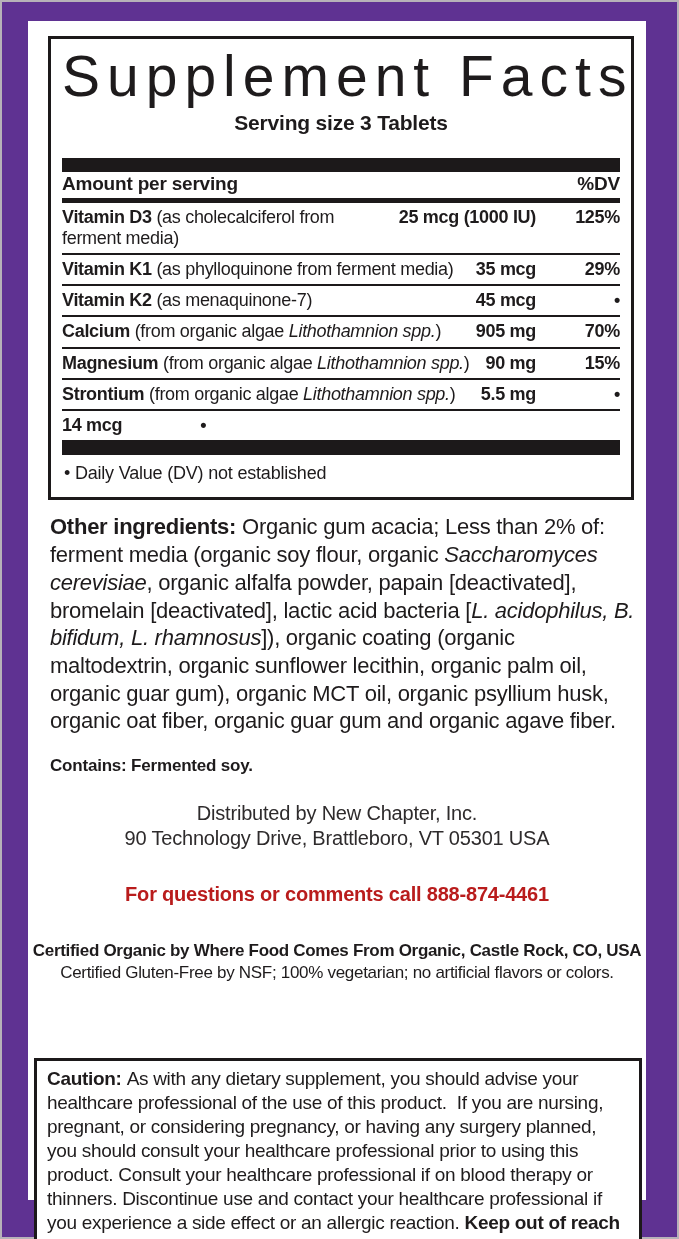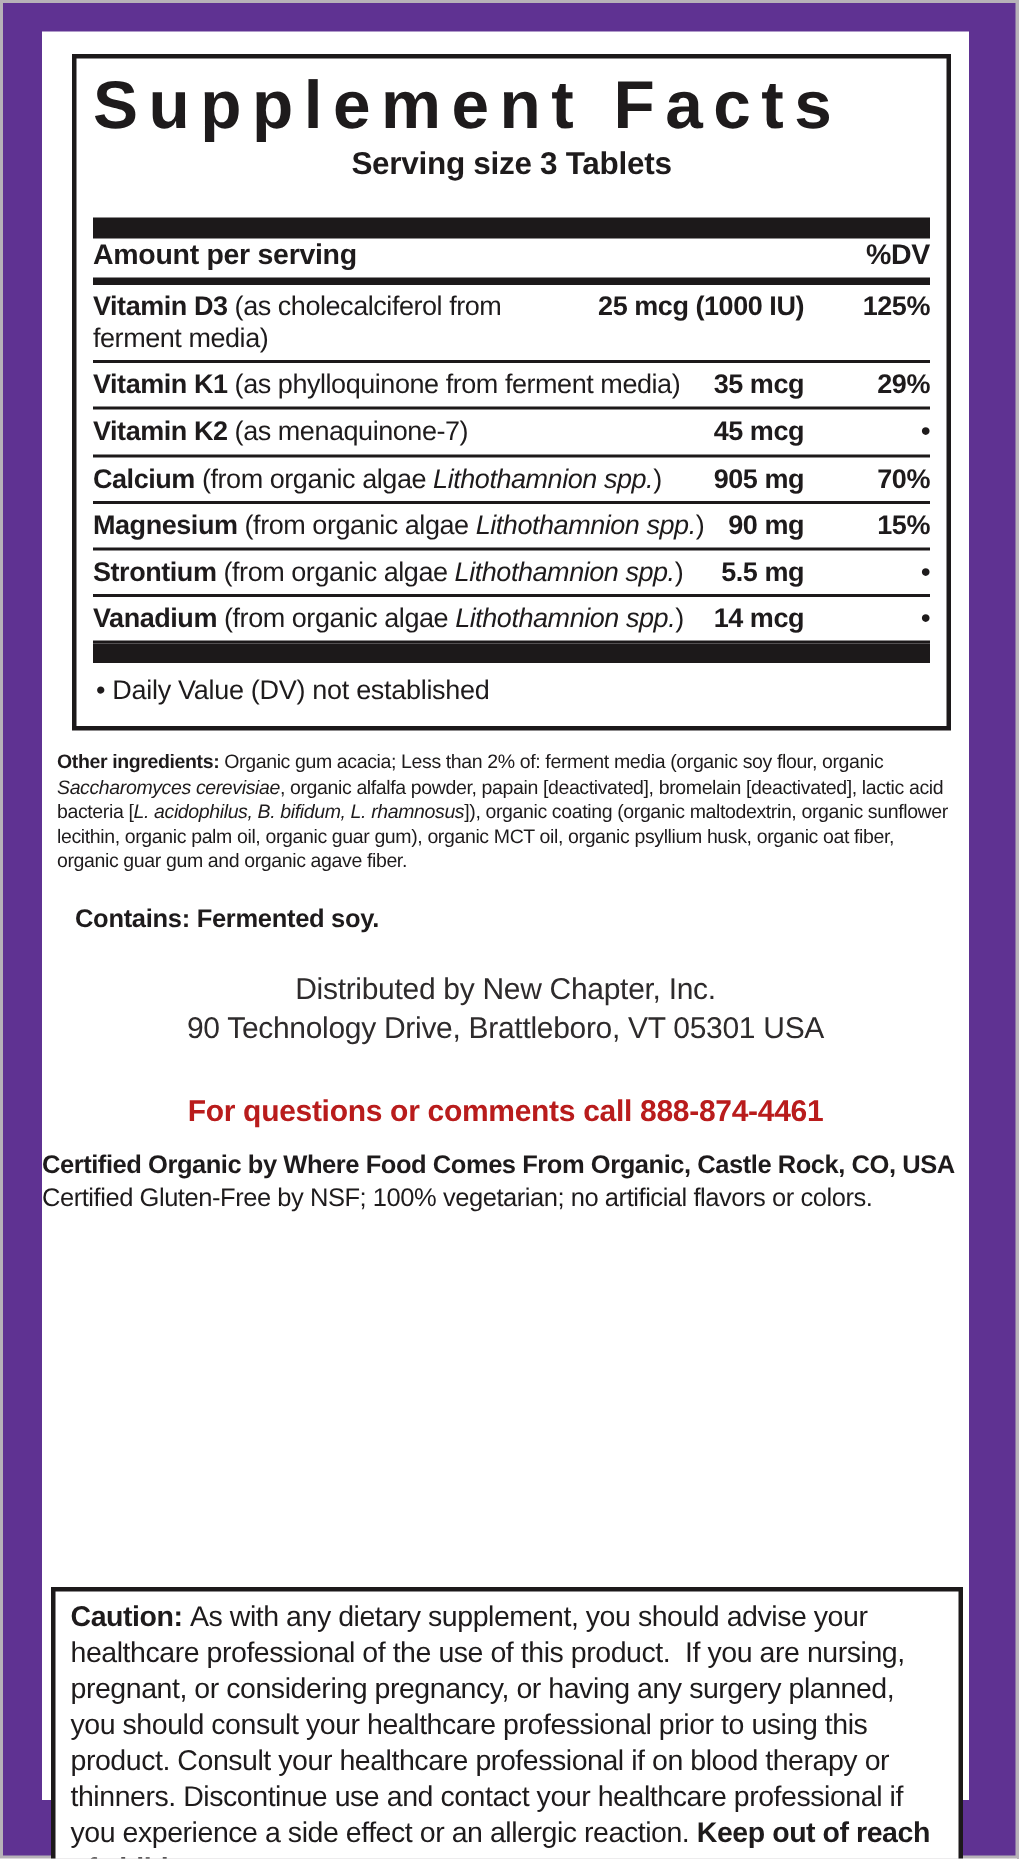--- a/index.html
+++ b/index.html
@@ -32,22 +32,22 @@
 
   
   .facts-box {
     margin: 15px 9px 0 20px;
     width: 586px;
     border: 3px solid #1c191a;
     background: #fff;
     padding: 7px 11px 9px 11px;
   }
   .facts-title {
-    font-size: 45px;
-    font-weight: 700;
+    font-size: 57px;
+    font-weight: 400;
     letter-spacing: 7px;
     line-height: 1.08;
     white-space: nowrap;
   }
   .serving {
     font-size: 21px;
     font-weight: 700;
     letter-spacing: -0.2px;
     margin-top: 3px;
     text-align: center;
@@ -88,22 +88,22 @@
     margin-top: 0px;
   }
   .footnote {
     font-size: 18px;
     letter-spacing: -0.2px;
     padding: 8px 0 4px 2px;
   }
 
   
   .copy {
-    margin: 13px 8px 0 10px;
-    font-size: 13px;
+    margin: 13px 8px 0 22px;
+    font-size: 22px;
     letter-spacing: -0.25px;
     line-height: 1.26;
   }
   .copy b { font-weight: 700; }
   .copy .it { font-style: italic; }
   .contains {
     margin: 21px 8px 0 22px;
     font-size: 17px;
     font-weight: 700;
     letter-spacing: -0.2px;
@@ -111,21 +111,22 @@
   .distributor {
     margin-top: 25px;
     text-align: center;
     font-size: 20px;
     letter-spacing: -0.2px;
     line-height: 1.26;
     color: #2e2b2c;
   }
   .distributor .b3 { font-weight: 700; color: #b91c1c; margin-top: 30px; }
   .certs {
-    margin-top: 12px;
+    margin-top: 33px;
+    text-align: center;
     letter-spacing: -0.3px;
     line-height: 1.3;
   }
   .certs .c1 { font-size: 17px; font-weight: 700; }
   .certs .c2 { font-size: 17px; }
 
   
   .caution-box {
     position: absolute;
     top: 1037px;
@@ -183,21 +184,20 @@
             <span class="lbl"><b>Magnesium</b><span> (from organic algae </span><span class="it">Lithothamnion spp.</span><span>)</span></span>
             <span class="amt">90 mg</span>
             <span class="dv">15%</span>
           </div>
           <div class="nrow">
             <span class="lbl"><b>Strontium</b><span> (from organic algae </span><span class="it">Lithothamnion spp.</span><span>)</span></span>
             <span class="amt">5.5 mg</span>
             <span class="dv">•</span>
           </div>
           <div class="nrow">
-            <span class="lbl"><b>Vanadium</b><span> (from organic algae </span><span class="it">Lithothamnion spp.</span><span>)</span></span>
             <span class="amt">14 mcg</span>
             <span class="dv">•</span>
           </div>
         </div>
       <div class="bar-thick2"></div>
       <div class="footnote">•  Daily Value (DV) not established</div>
     </div>
 
     <p class="copy"><b>Other ingredients: </b><span>Organic gum acacia; Less than 2% of: ferment media (organic soy flour, organic </span><span class="it">Saccharomyces cerevisiae</span><span>, organic alfalfa powder, papain [deactivated], bromelain [deactivated], lactic acid bacteria [</span><span class="it">L. acidophilus, B. bifidum, L. rhamnosus</span><span>]), organic coating (organic maltodextrin, organic sunflower lecithin, organic palm oil, organic guar gum), organic MCT oil, organic psyllium husk, organic oat fiber, organic guar gum and organic agave fiber.</span></p>
 

